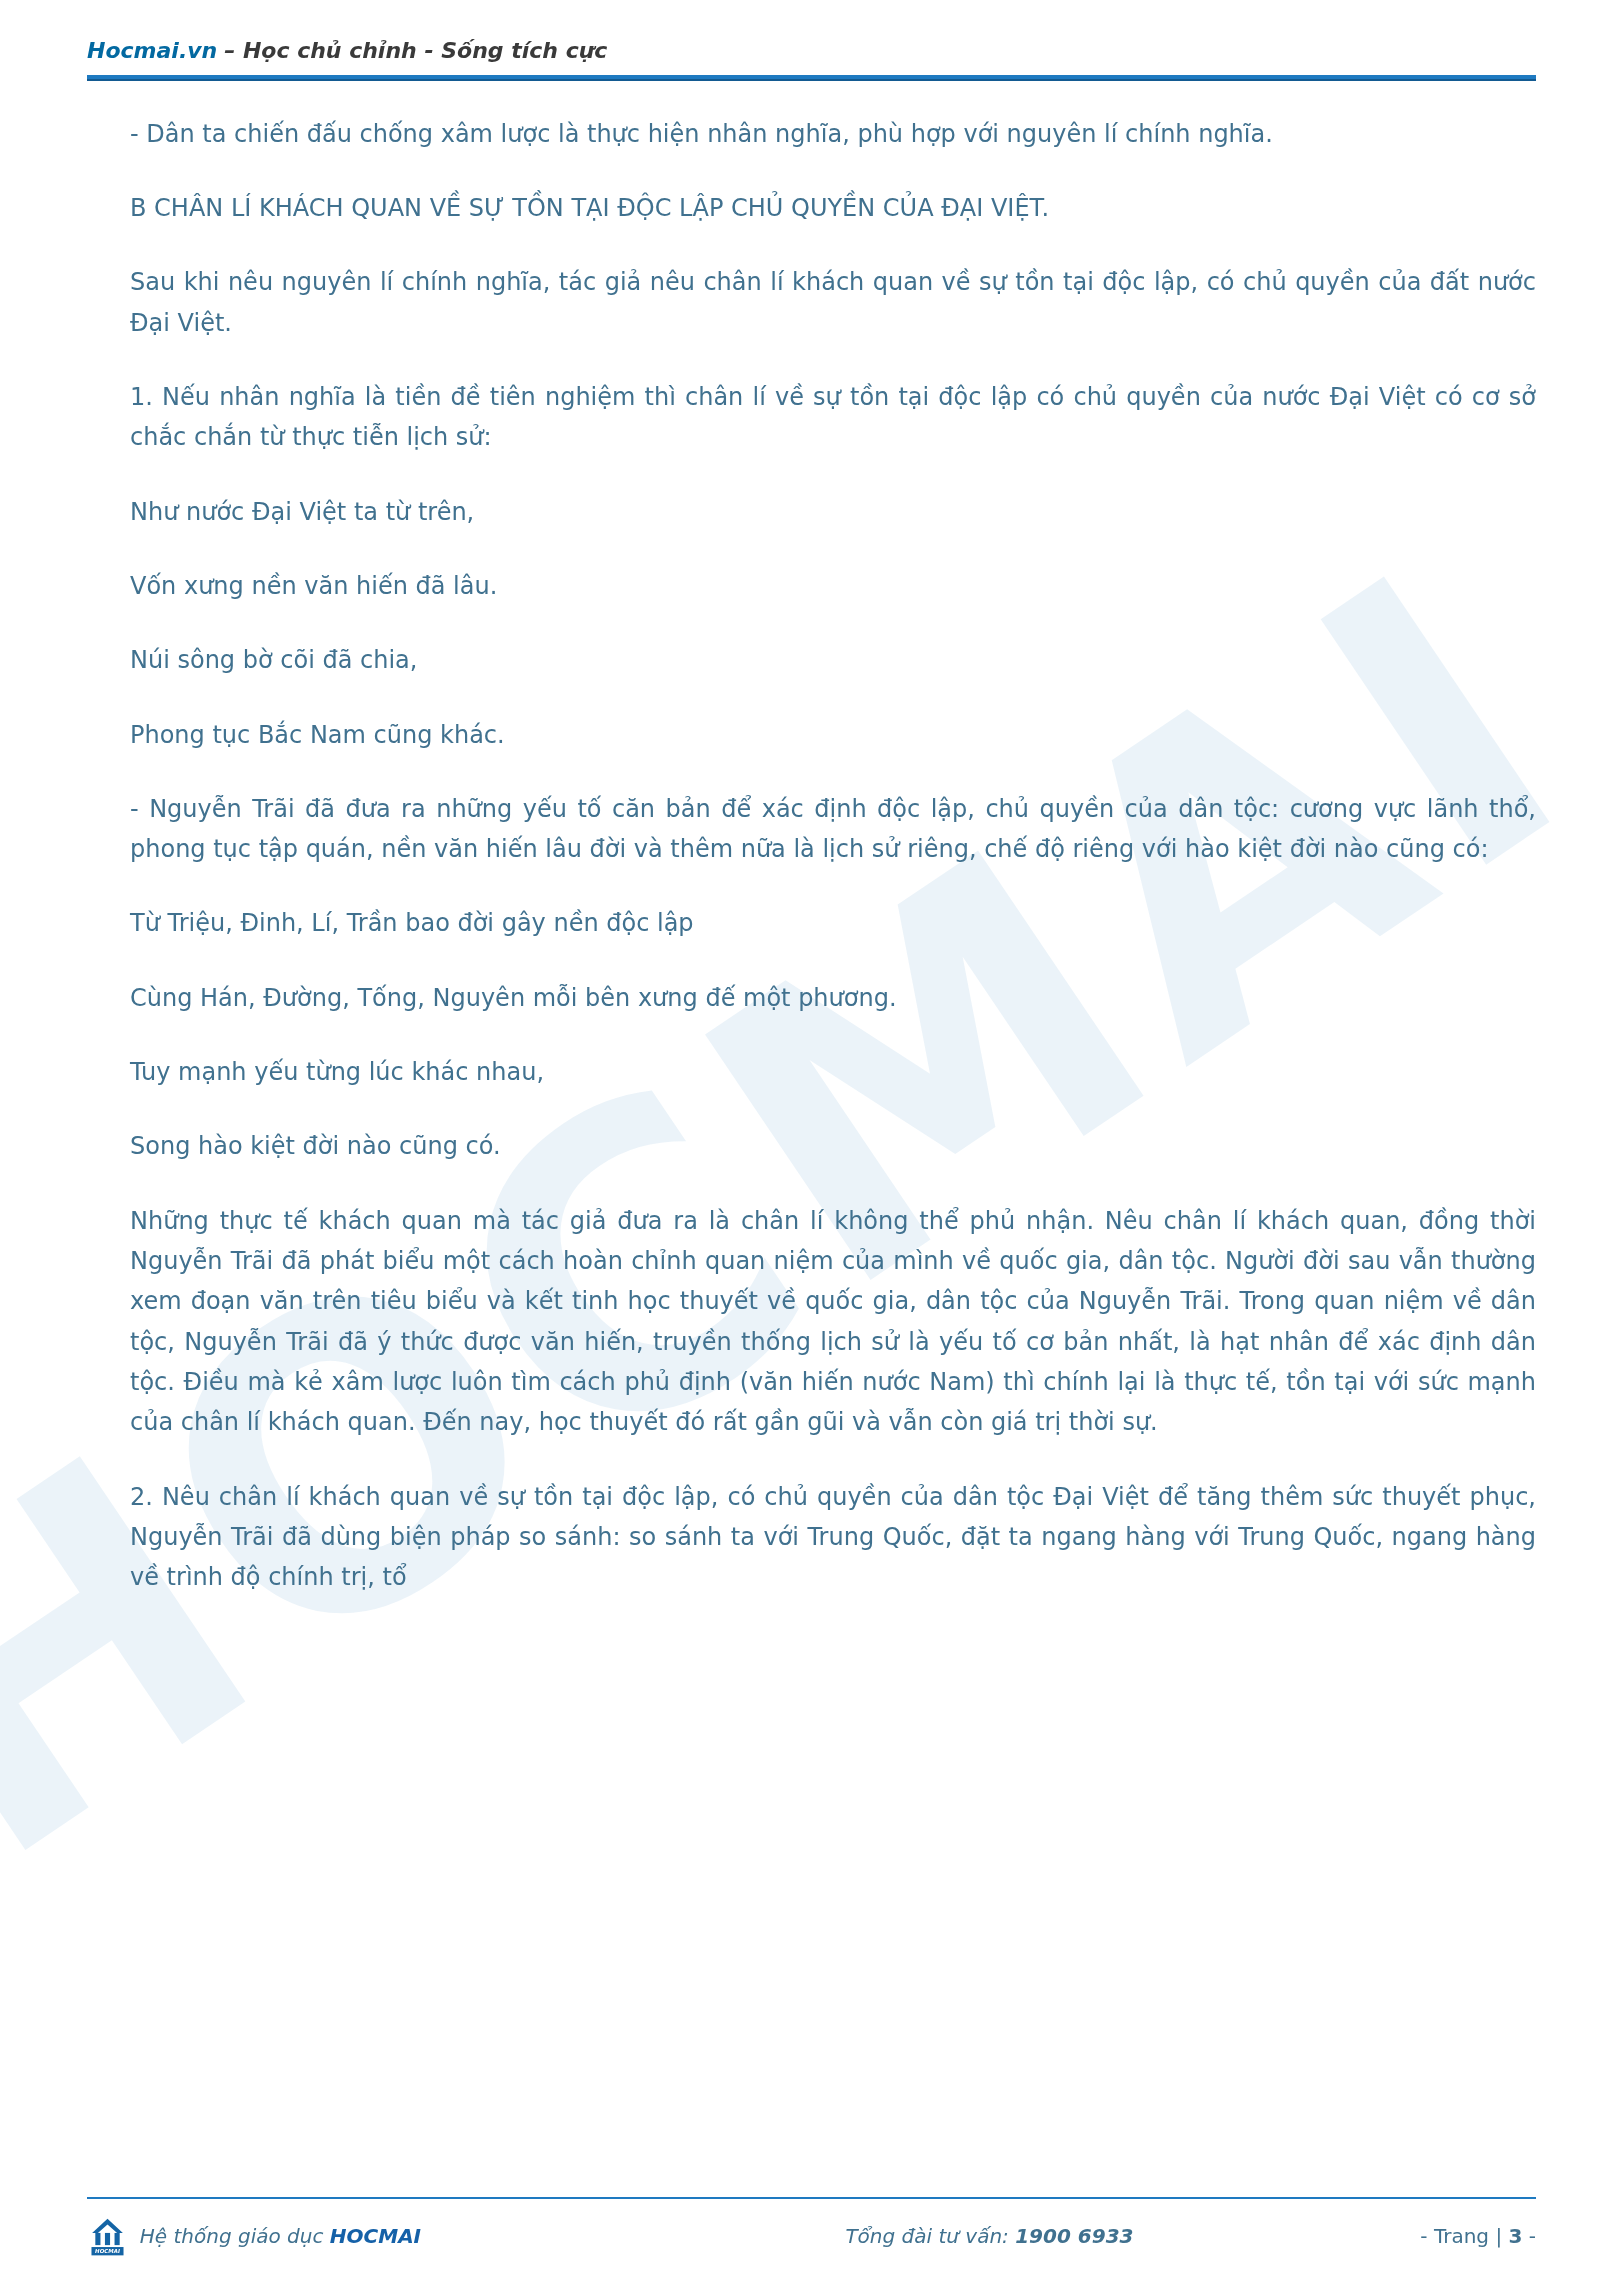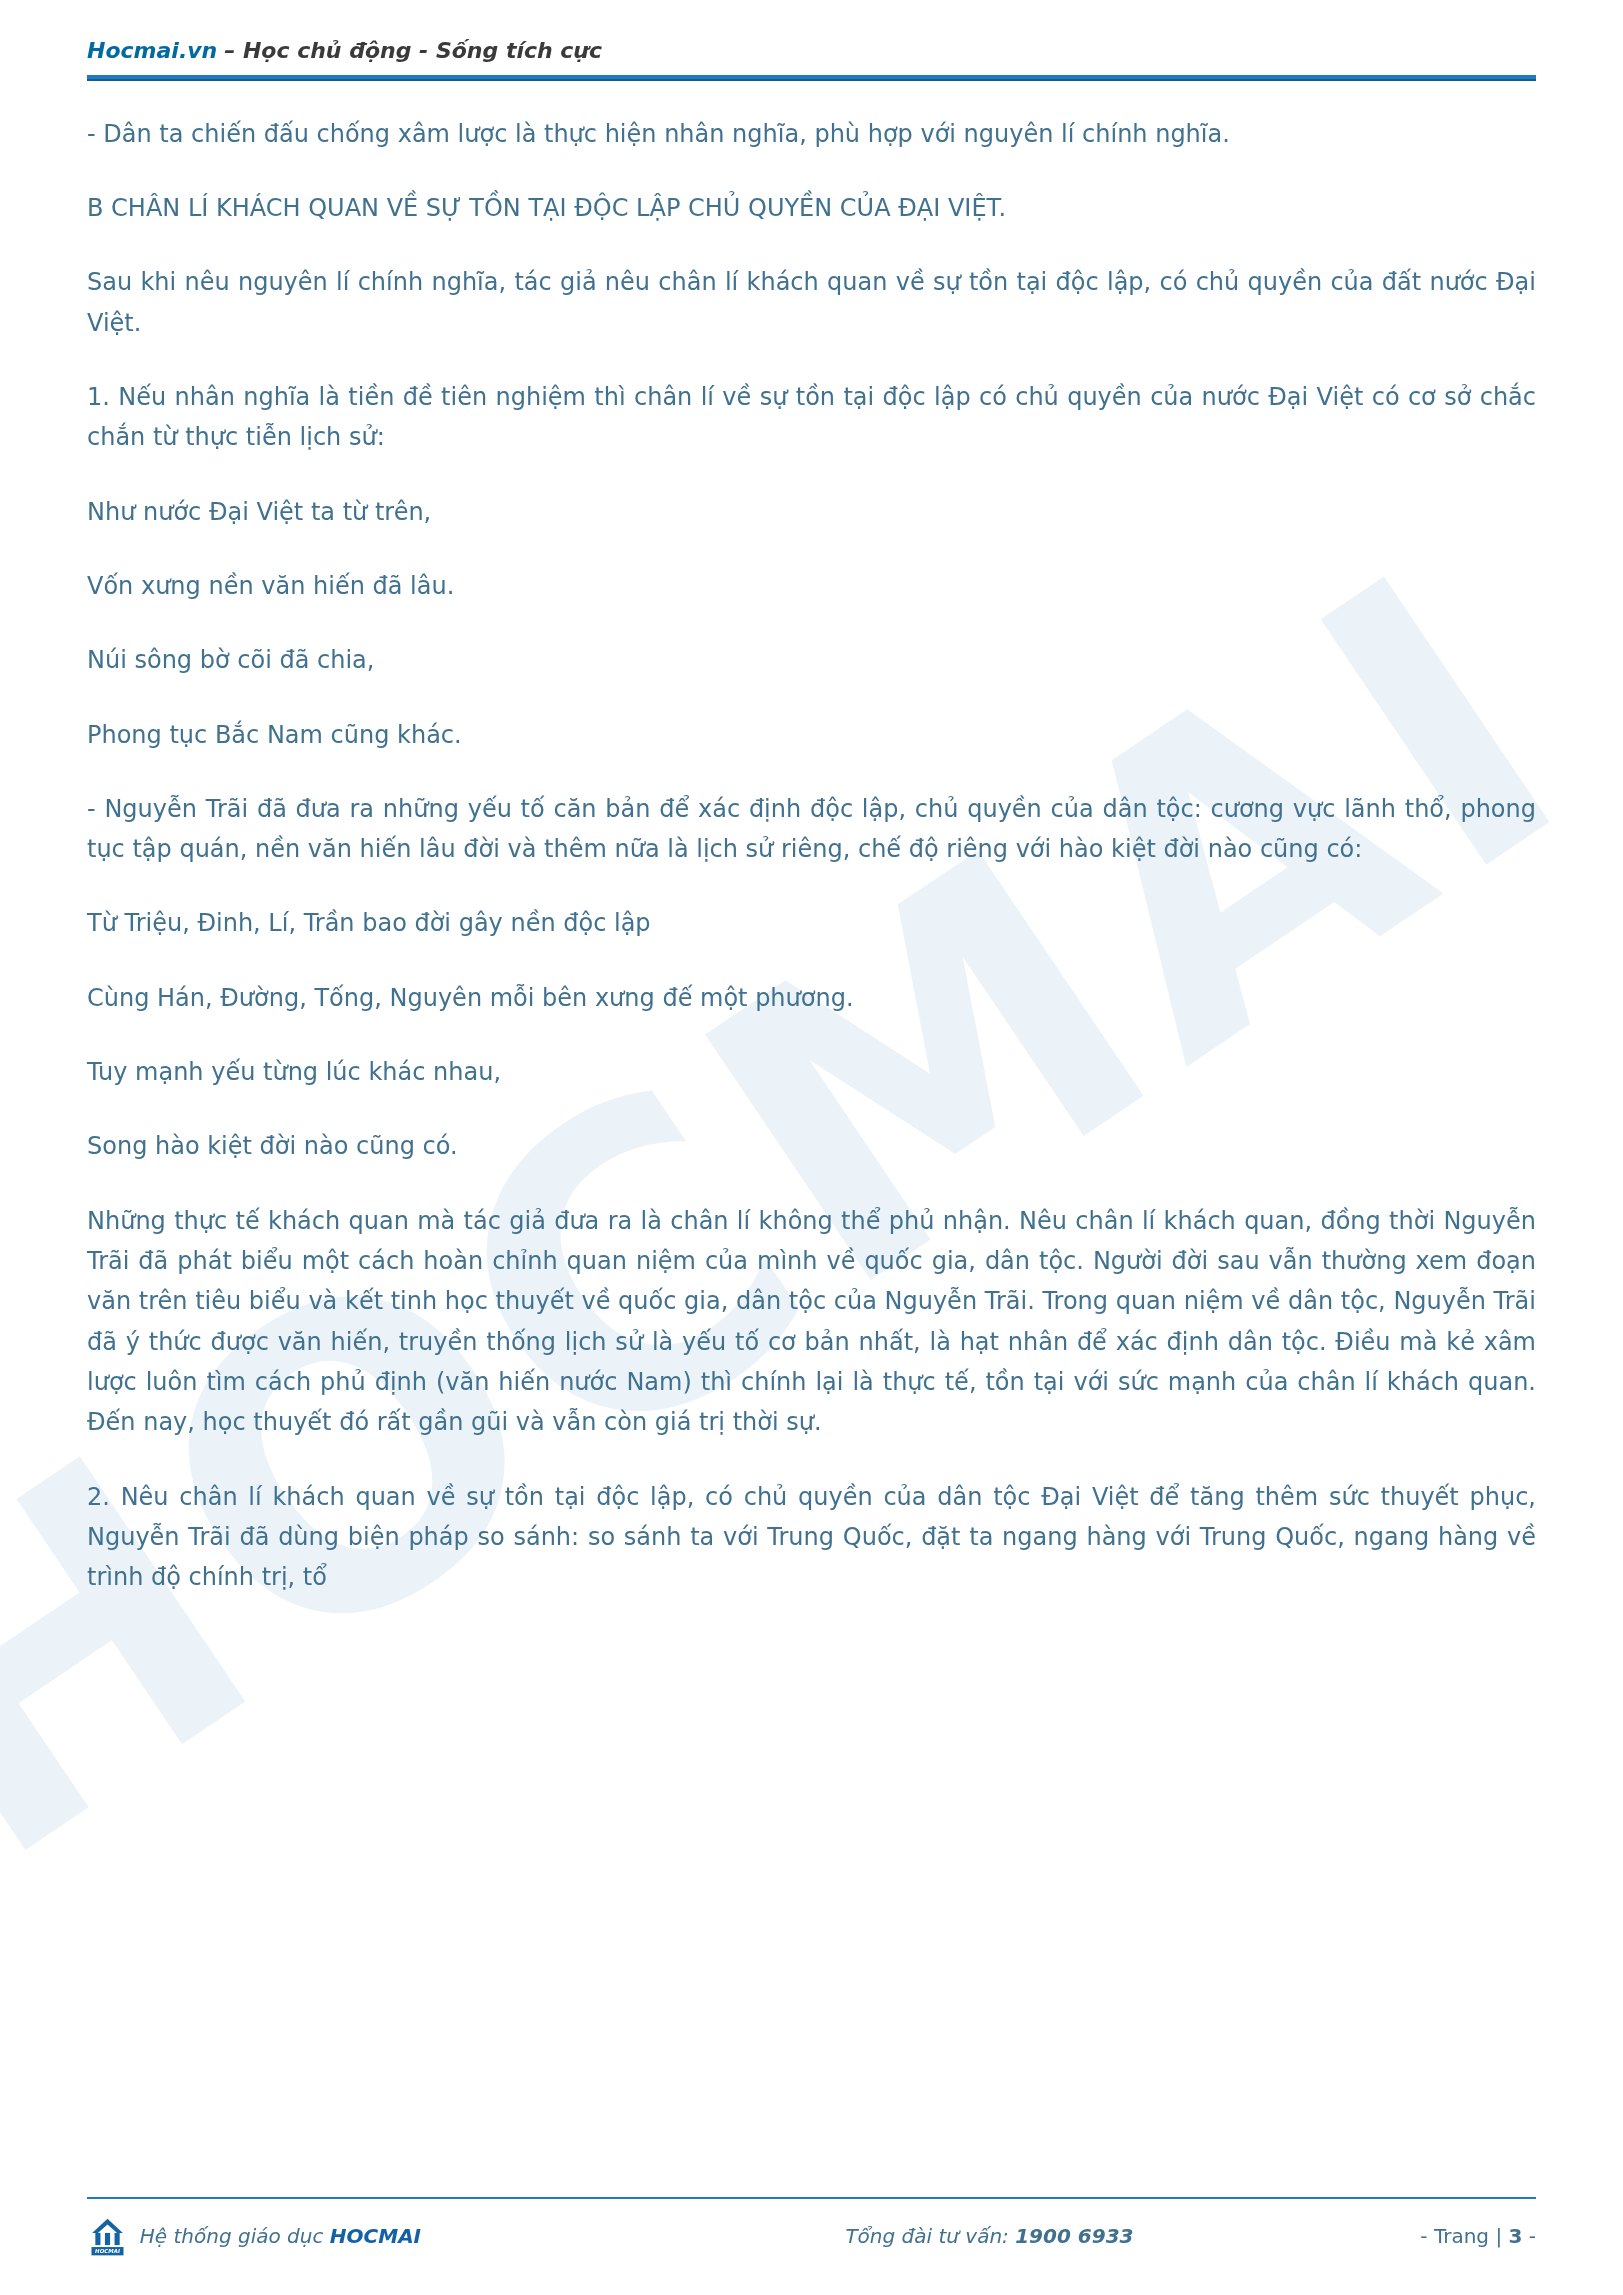--- a/index.html
+++ b/index.html
@@ -42,20 +42,21 @@
     margin-top: 11.8px;
     height: 5.9px;
     background: #1e7ac1;
     border-bottom: 2px solid #135a91;
   }
   
   .doc-body {
     position: relative;
     z-index: 1;
     margin-top: 33px;
+    margin-left: 43px;
   }
   .doc-body p {
     font-size: 24px;
     line-height: 1.68;
     color: #40718f;
     text-align: justify;
     margin-bottom: 34px;
   }
   
   .footer {
@@ -101,21 +102,21 @@
 </head>
 <body>
 
 <div class="page">
 
   <div class="watermark">HOCMAI</div>
 
   <header class="header">
     <div class="header-line">
       <span class="brand">Hocmai.vn</span>
-      <span class="tagline">– Học chủ động - Sống tích cực</span>
+      <span class="tagline">– Học chủ chỉnh - Sống tích cực</span>
     </div>
     <div class="header-rule"></div>
   </header>
 
   <main class="doc-body">
     <p>- Dân ta chiến đấu chống xâm lược là thực hiện nhân nghĩa, phù hợp với nguyên lí chính nghĩa.</p>
     <p>B CHÂN LÍ KHÁCH QUAN VỀ SỰ TỒN TẠI ĐỘC LẬP CHỦ QUYỀN CỦA ĐẠI VIỆT.</p>
     <p>Sau khi nêu nguyên lí chính nghĩa, tác giả nêu chân lí khách quan về sự tồn tại độc lập, có chủ quyền của đất nước Đại Việt.</p>
     <p>1. Nếu nhân nghĩa là tiền đề tiên nghiệm thì chân lí về sự tồn tại độc lập có chủ quyền của nước Đại Việt có cơ sở chắc chắn từ thực tiễn lịch sử:</p>
     <p>Như nước Đại Việt ta từ trên,</p>

